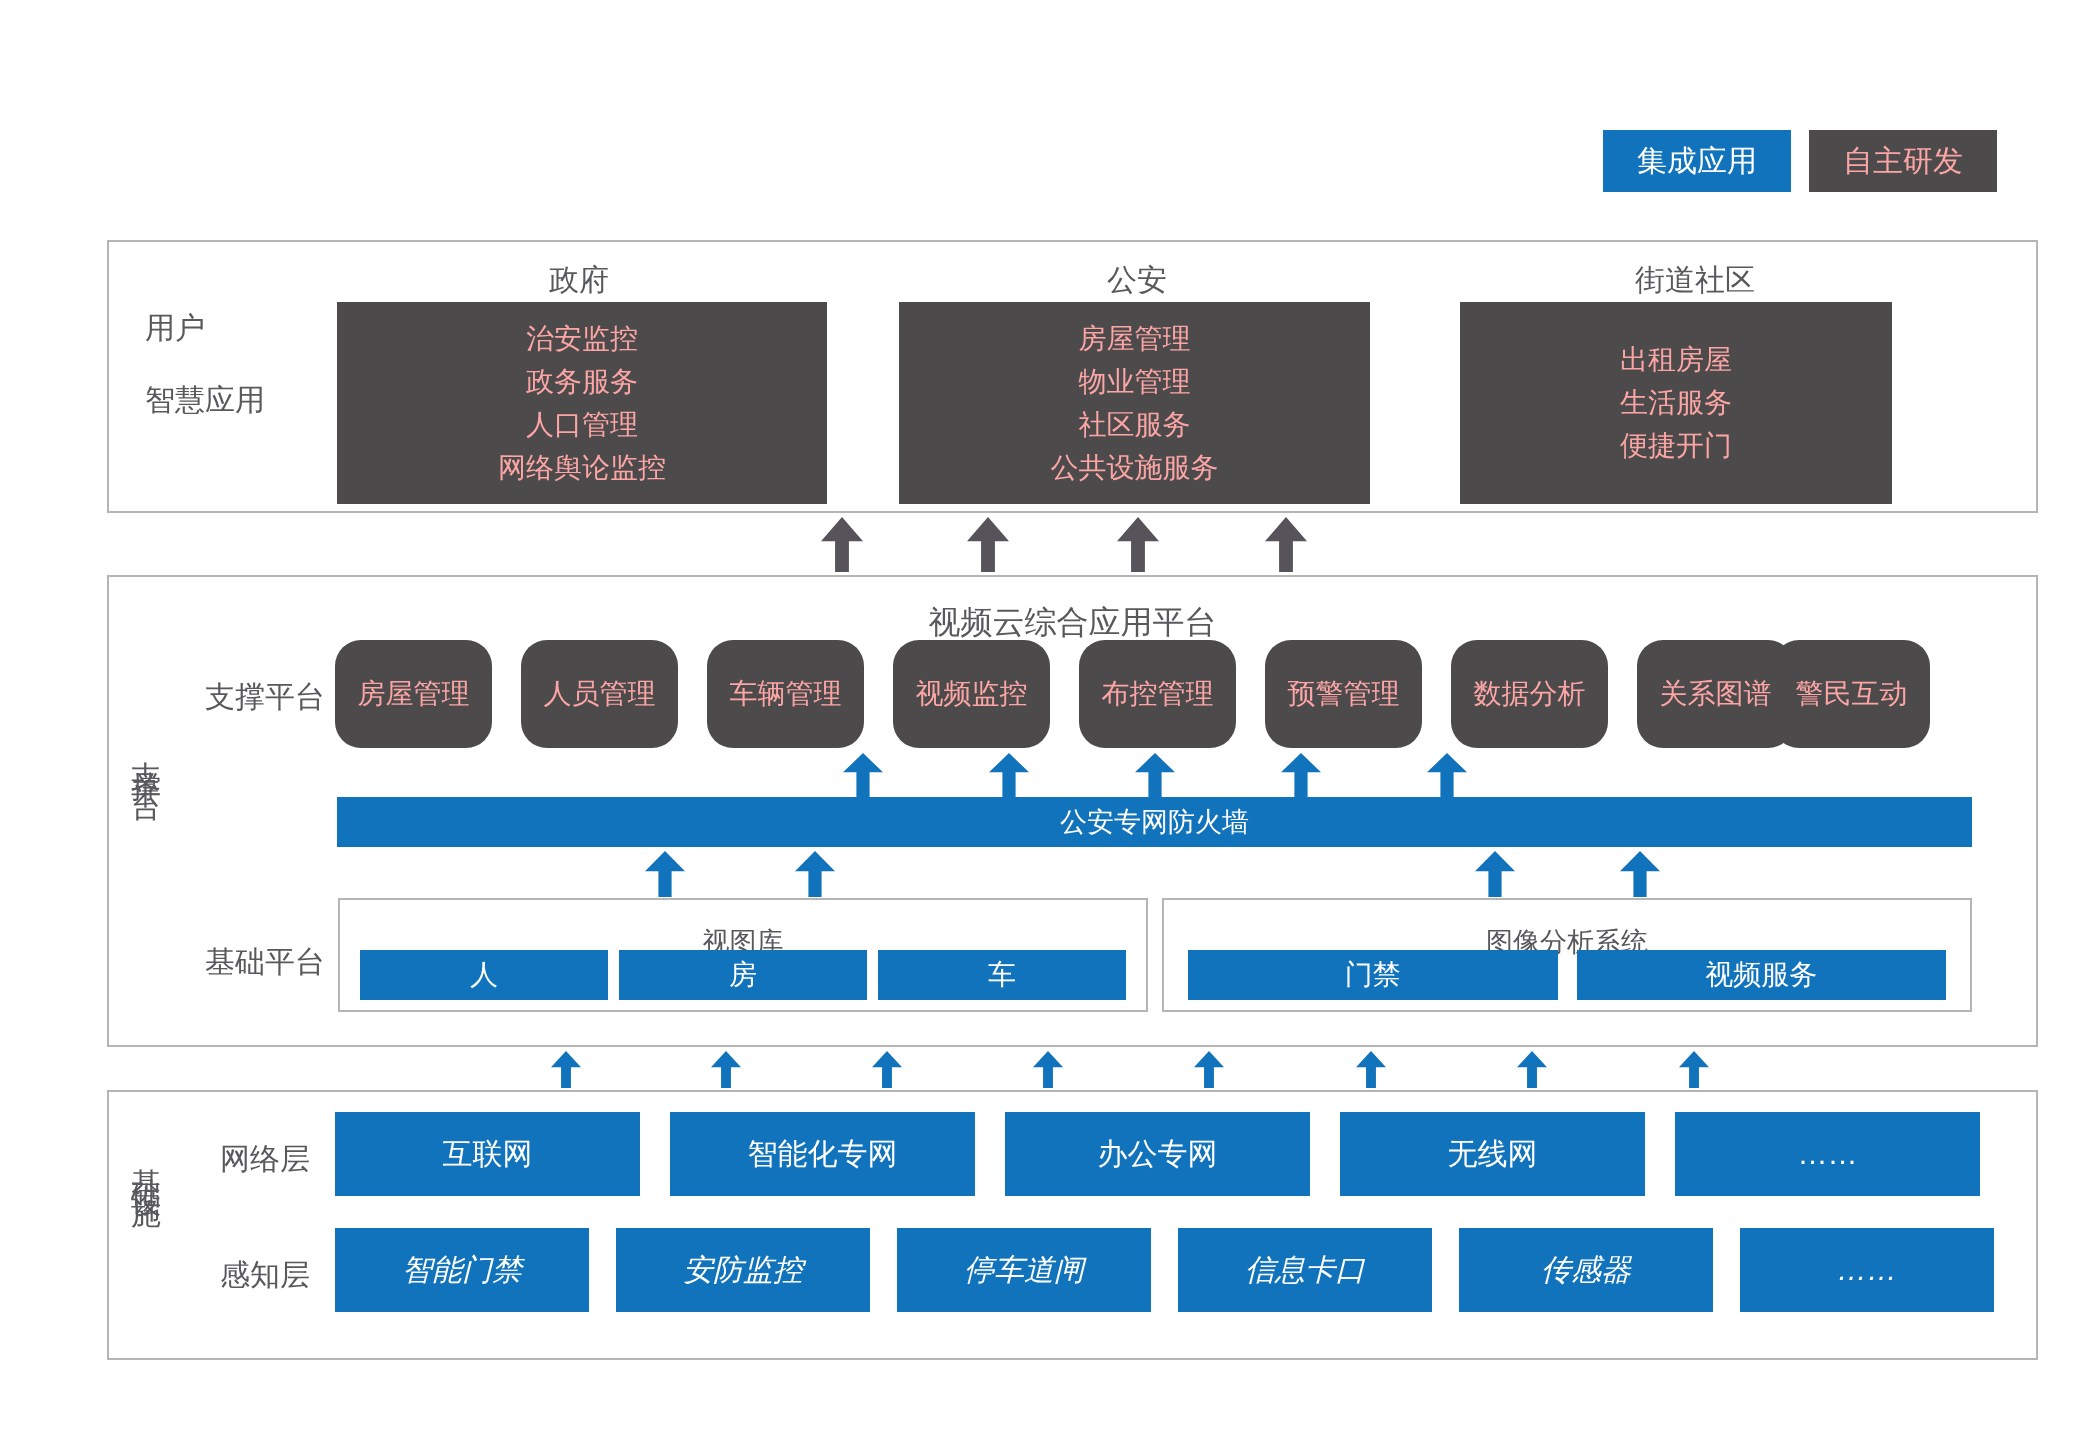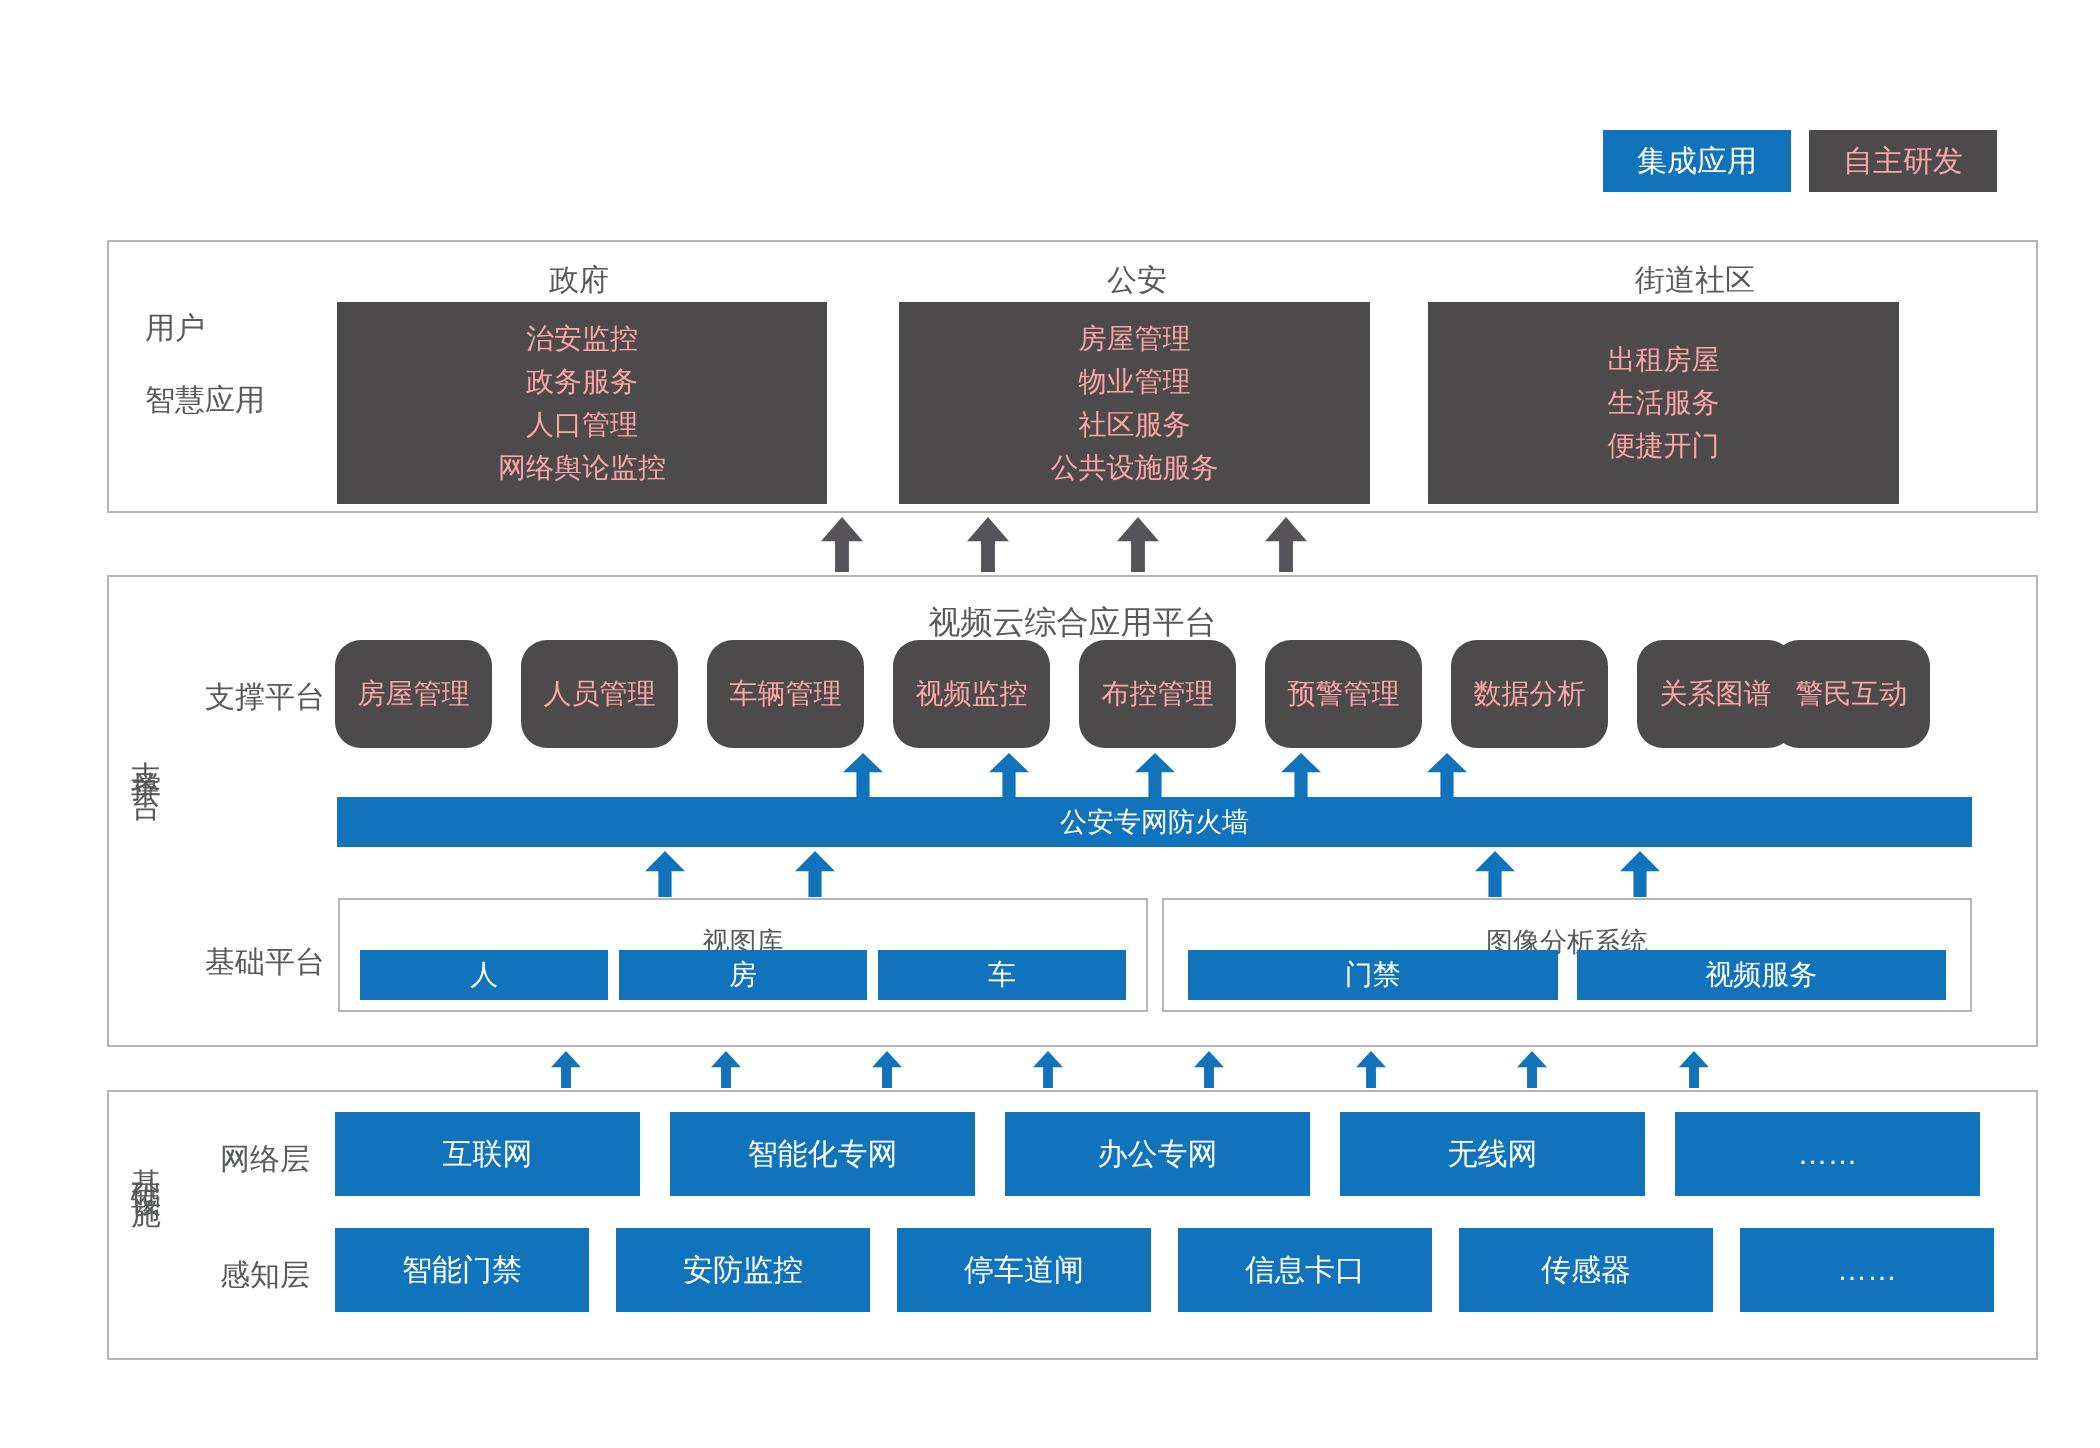--- a/index.html
+++ b/index.html
@@ -38,21 +38,21 @@
 
   .basebox { position:absolute; top:321px; width:810px; height:114px; border:2px solid #b5b5b5; background:#fff; }
   .basebox .bb-title { position:absolute; top:6px; left:0; right:0; text-align:center;
                        color:#58595b; font-size:27px;margin-top:18px; }
   .basebox .bb-row { position:absolute; top:50px; height:50px; display:flex; }
   .basebox .bb-row > div { flex:1; display:flex; align-items:center; justify-content:center; font-size:28px; }
 
   .netbox { position:absolute; width:305px; height:84px; font-size:30px;
             display:flex; align-items:center; justify-content:center; }
   .sensebox { position:absolute; width:254px; height:84px; font-size:30px;
-              display:flex; align-items:center; justify-content:center; }
+              display:flex; align-items:center; justify-content:center;font-style:italic; }
 </style>
 </head>
 <body>
 
 <div id="canvas">
 
   <div class="legend-btn bluefill" style="left:1603px; top:130px;">集成应用</div>
   <div class="legend-btn darkfill" style="left:1809px; top:130px;">自主研发</div>
 
   <div class="sec" style="left:107px; top:240px; width:1931px; height:273px;">
@@ -68,21 +68,21 @@
       <div>政务服务</div>
       <div>人口管理</div>
       <div>网络舆论监控</div>
     </div>
     <div class="appbox darkfill" style="left:790px; width:471px;">
       <div>房屋管理</div>
       <div>物业管理</div>
       <div>社区服务</div>
       <div>公共设施服务</div>
     </div>
-    <div class="appbox darkfill" style="left:1319px; width:471px;text-align:center;">
+    <div class="appbox darkfill" style="left:1351px; width:432px;text-align:center;">
       <div>出租房屋</div>
       <div>生活服务</div>
       <div>便捷开门</div>
     </div>
   </div>
 
   <div class="arrow dark" style="left:842px;"></div>
   <div class="arrow dark" style="left:988px;"></div>
   <div class="arrow dark" style="left:1138px;"></div>
   <div class="arrow dark" style="left:1286px;"></div>

